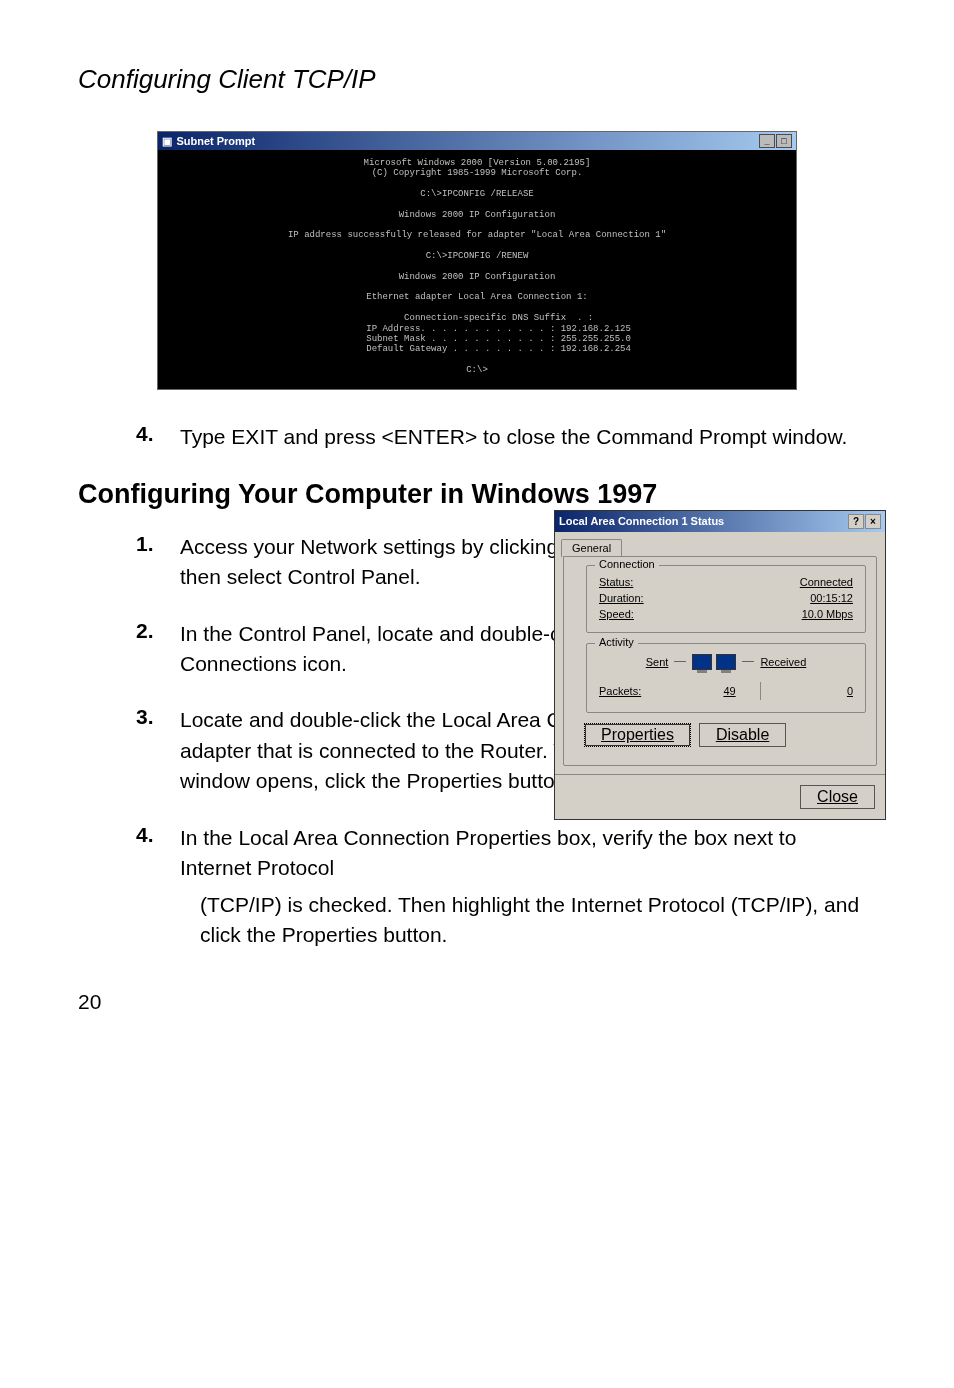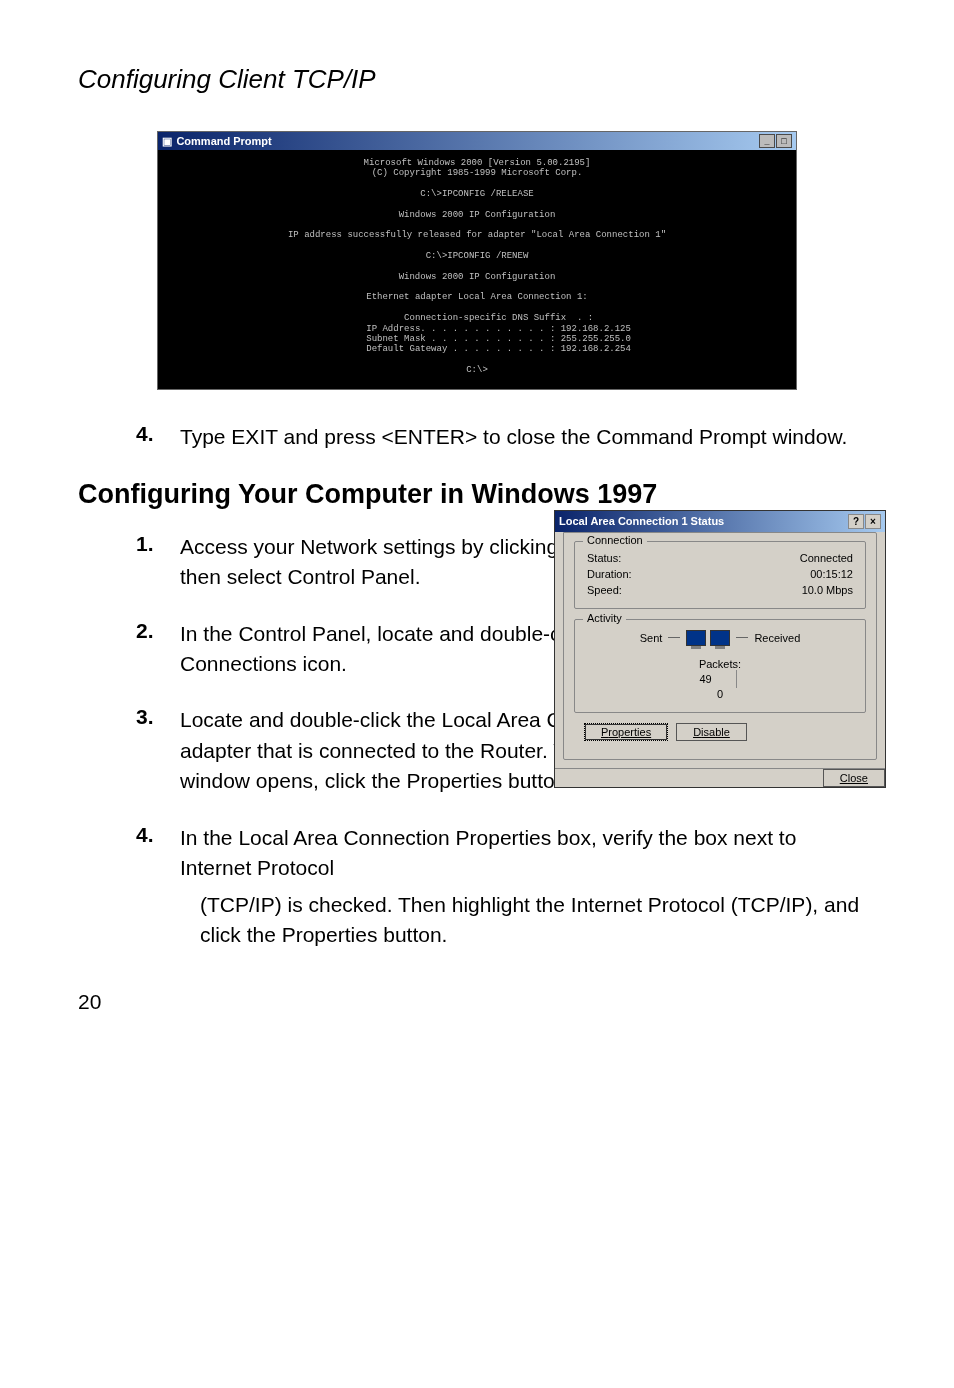--- a/index.html
+++ b/index.html
@@ -88,55 +88,55 @@
     display:inline-block; padding:2px 10px 3px 10px; border:1px solid #888;
     border-bottom:none; background:#d4d0c8; border-radius:2px 2px 0 0;
     position:relative; top:1px;
   }
   .frame {
     border: 1px solid #888; margin: 0 8px 8px 8px; padding: 8px 10px 10px 10px;
     border-radius:2px;
     position: relative;
     background: #d4d0c8;
   }
-  .frame.inner { margin: 0 0 10px 0; }
+  .frame.inner { margin: 0 0 10px 12px; text-decoration: underline; }
   .frame .legend {
     position:absolute; top:-8px; left:8px; background:#d4d0c8; padding:0 4px;
   }
   .kv { display:flex; justify-content:space-between; padding:2px 2px; }
   .activity-row { display:flex; justify-content:space-between; align-items:center; padding:2px 2px; }
   .monitor-icons { display:flex; align-items:center; gap:4px; }
   .mon { width:18px; height:14px; border:1px solid #333; background:#003388; position:relative; }
   .mon::after{ content:""; display:block; position:absolute; bottom:-4px; left:4px; width:10px; height:3px; background:#808080; }
   .dash { width:12px; height:1px; background:#666; }
   .sep-bar { width: 1px; height: 18px; background: #888; margin: 0 4px; }
   .btn {
     display:inline-block; border:1px solid #555; background:#d4d0c8; padding:2px 16px;
-    font-family: Tahoma, Arial, sans-serif; font-size:11px;
+    font-family: Tahoma, Arial, sans-serif; font-size:16px;
   }
   .btn.dotted { border:1px dotted #000; box-shadow: 0 0 0 1px #333 inset; }
   .btn-row { padding-left: 10px; display:flex; gap:8px; margin-top:2px; margin-bottom:8px;}
   .close-row {
-    border-top:1px solid #888; display:flex; justify-content:flex-end;
+    border-top:1px solid #888; padding:10px; display:flex; justify-content:flex-end;
   }
   .page-number { font-size: 21px; margin-top: 40px; }
   .u { text-decoration: underline; }
 </style>
 </head>
 <body>
 
 <div class="page">
 
   <div class="running-head">Configuring Client TCP/IP</div>
 
   <div class="cmd-window">
     <div class="cmd-titlebar">
       <span class="title">
         <span>▣</span>
-        <span>Command Prompt</span>
+        <span>Subnet Prompt</span>
       </span>
       <span class="winbtns">
         <span class="winbtn">_</span>
         <span class="winbtn">□</span>
       </span>
     </div>
     <div class="cmd-body">Microsoft Windows 2000 [Version 5.00.2195]
 (C) Copyright 1985-1999 Microsoft Corp.
 
 C:\&gt;IPCONFIG /RELEASE
@@ -191,20 +191,23 @@
     </div>
 
     <div style="position:relative;">
       <div class="win-dialog" style="position:absolute; right:-10px; top:-380px;">
         <div class="dlg-title">
           <span>Local Area Connection 1 Status</span>
           <span style="display:flex;">
             <span class="dbtn">?</span>
             <span class="dbtn">×</span>
           </span>
+        </div>
+        <div class="tab-row">
+          <span class="tab">General</span>
         </div>
         <div class="frame" style="border-top-left-radius:0;">
           <div class="frame inner">
             <span class="legend">Connection</span>
             <div class="kv">
               <span>Status:</span>
               <span>Connected</span>
             </div>
             <div class="kv">
               <span>Duration:</span>
@@ -225,21 +228,21 @@
                 <span class="dash"></span>
                 <span class="monitor-icons">
                   <span class="mon"></span>
                     <span class="mon"></span>
                 </span>
                 <span class="dash"></span>
                 <span>Received</span>
               </span>
               <span></span>
             </div>
-            <div class="activity-row" style="margin-top:8px;flex-direction:column;">
+            <div class="activity-row" style="margin-top:8px;">
               <span>Packets:</span>
               <span style="display:flex; align-items:center; gap:20px;">
                 <span>49</span>
                 <span class="sep-bar"></span>
               </span>
               <span>0</span>
             </div>
           </div>
 
           <div class="btn-row">

